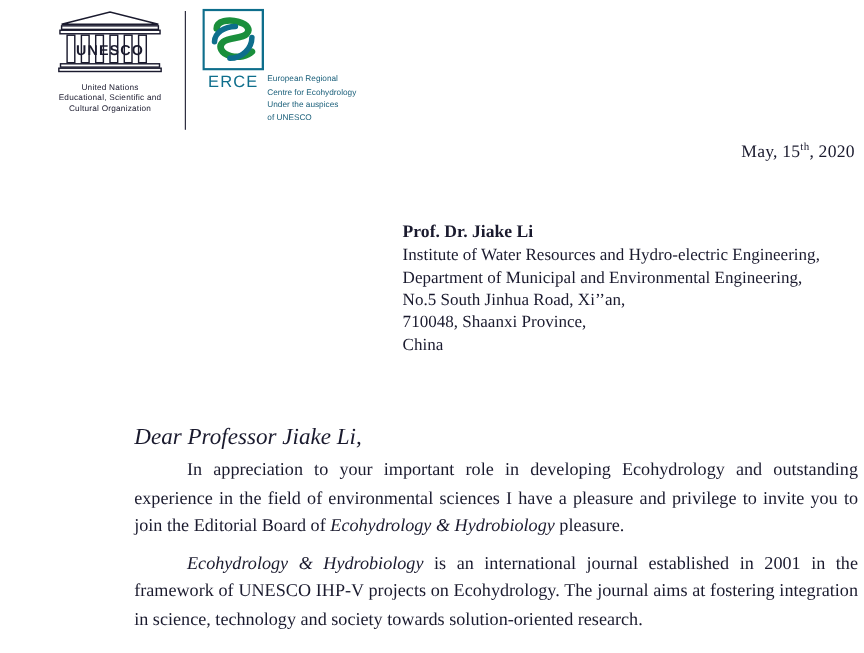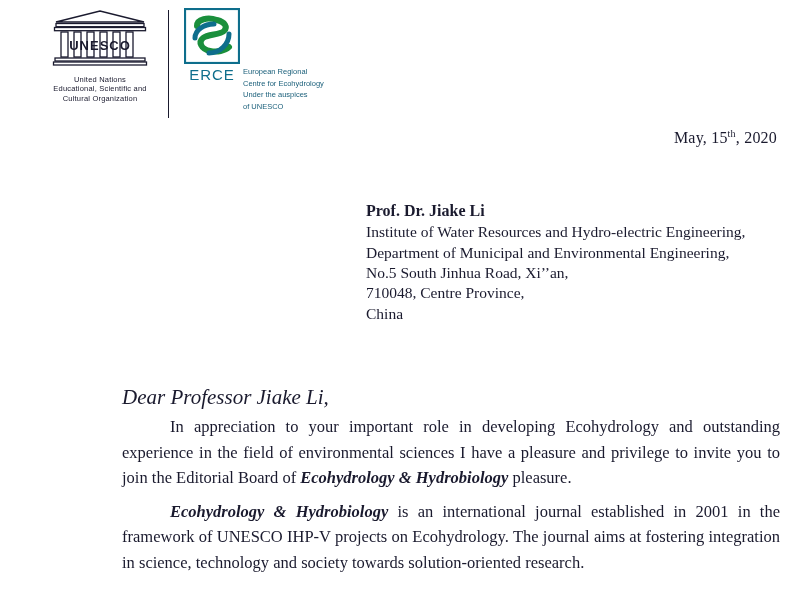--- a/index.html
+++ b/index.html
@@ -148,21 +148,21 @@
     top: 414px;
     width: 658px;
     font-size: 16.5px;
     line-height: 1.55;
     text-align: justify;
   }
   .body-text p {
     margin: 0 0 8px 0;
     text-indent: 48px;
   }
-  .body-text em { font-style: italic; font-weight: bold; }
+  .body-text em { font-style: italic; }
 </style>
 </head>
 <body>
 
 <div class="page">
 
   <div class="letterhead">
 
     <div class="unesco-block">
       <svg class="unesco-temple" viewBox="0 0 96 62">
@@ -215,21 +215,21 @@
   <div class="date-line">
     <span>May, 15</span><sup>th</sup><span>, 2020</span>
   </div>
 
 
   <div class="addressee">
     <div class="name">Prof. Dr. Jiake Li</div>
     <div class="line">Institute of Water Resources and Hydro-electric Engineering,</div>
     <div class="line">Department of Municipal and Environmental Engineering,</div>
     <div class="line">No.5 South Jinhua Road, Xi’’an,</div>
-    <div class="line">710048, Centre Province,</div>
+    <div class="line">710048, Shaanxi Province,</div>
     <div class="line">China</div>
   </div>
 
   <div class="salutation">Dear Professor Jiake Li,</div>
 
   <div class="body-text">
     <p><span>In appreciation to your important role in developing Ecohydrology and outstanding experience in the field of environmental sciences I have a pleasure and privilege to invite you to join the Editorial Board of </span><em>Ecohydrology &amp; Hydrobiology</em><span> pleasure.</span></p>
     <p><em>Ecohydrology &amp; Hydrobiology</em><span> is an international journal established in 2001 in the framework of UNESCO IHP-V projects on Ecohydrology. The journal aims at fostering integration in science, technology and society towards solution-oriented research.</span></p>
   </div>
 

